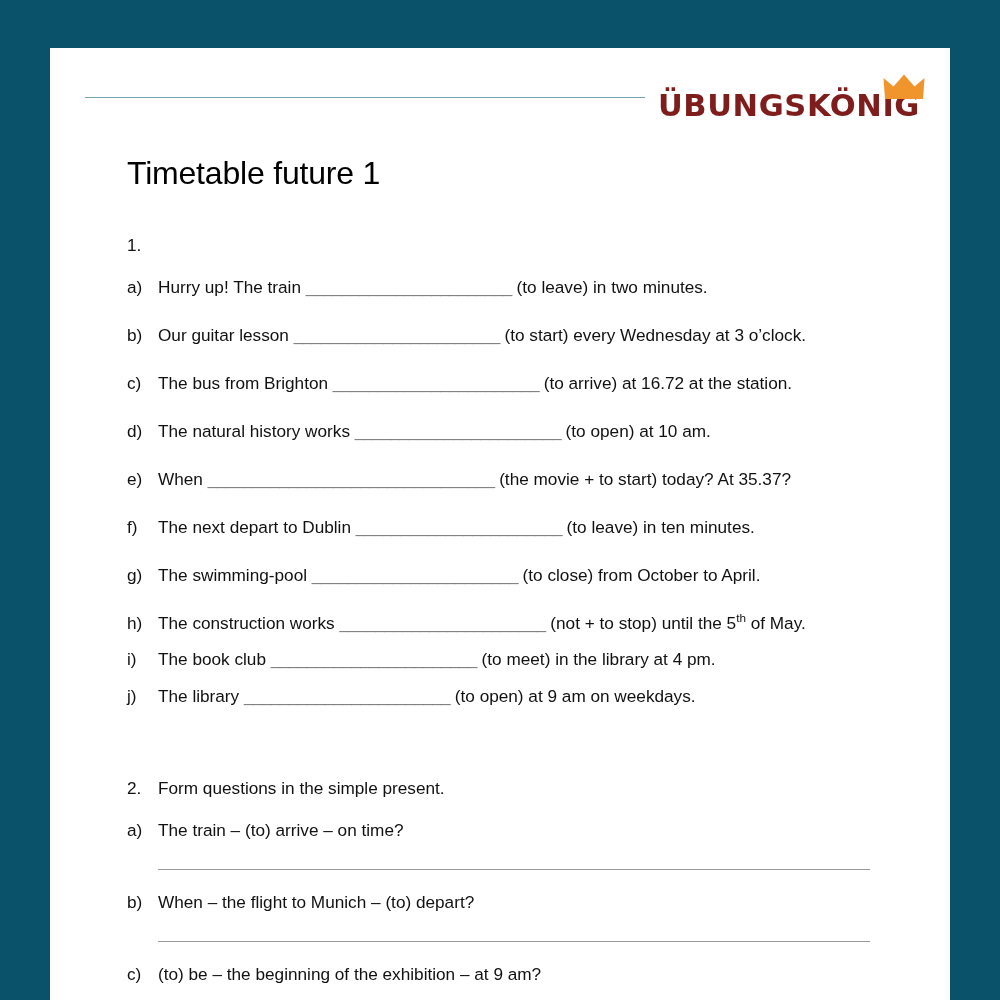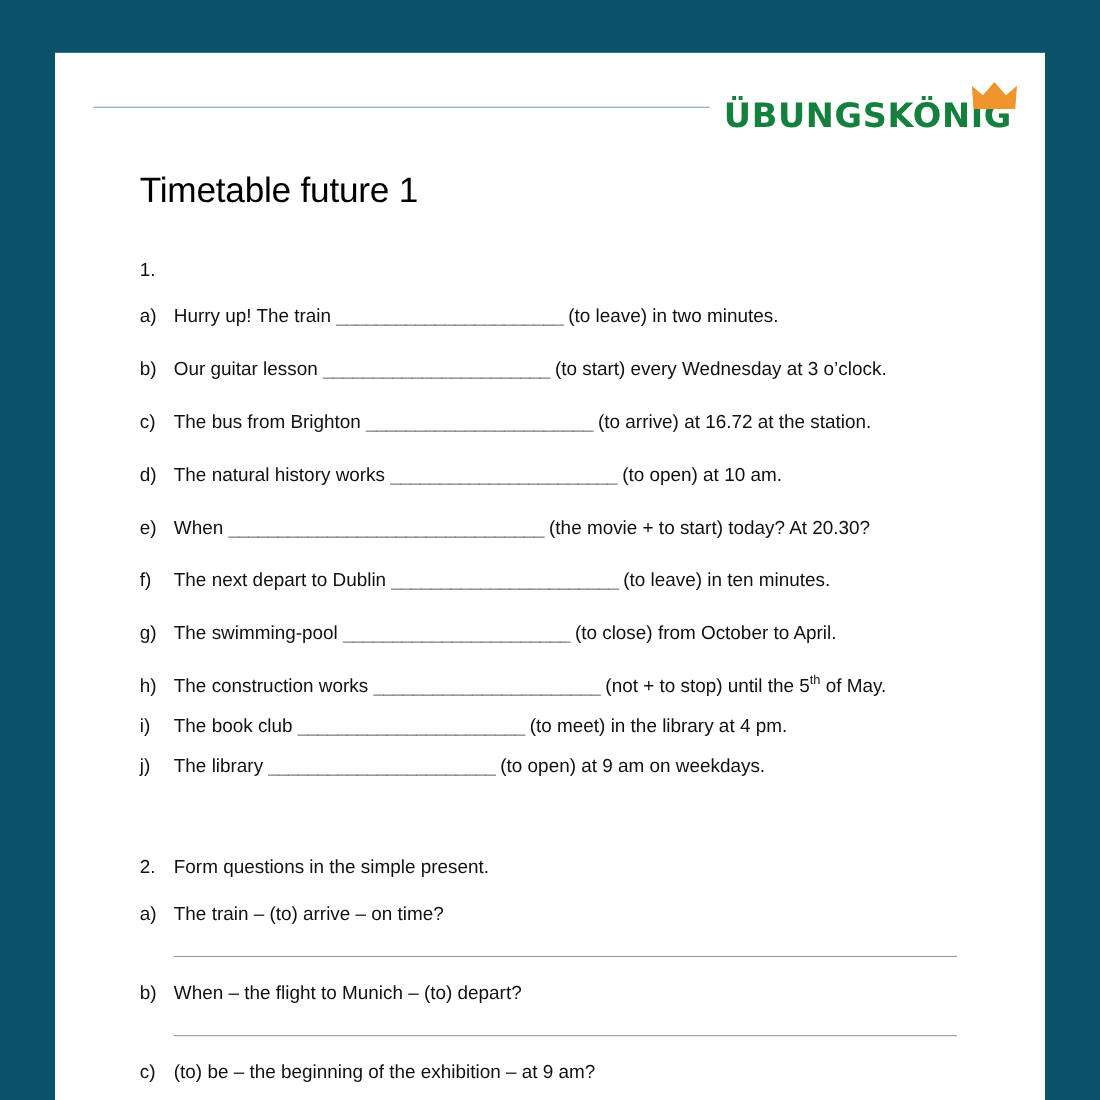--- a/index.html
+++ b/index.html
@@ -45,21 +45,21 @@
     height: 52px;
   }
   .logo-text {
     position: absolute;
     left: 8px;
     top: 14px;
     font-family: "DejaVu Sans", sans-serif;
     font-size: 30.5px;
     font-weight: bold;
     letter-spacing: 0.6px;
-    color: #15803d;
+    color: #7f1d1d;
     white-space: nowrap;
   }
   .crown-icon {
     position: absolute;
     left: 233px;
     top: 0px;
     width: 42px;
     height: 26px;
   }
 
@@ -180,21 +180,21 @@
       <span class="rowtext"><span>The bus from Brighton </span><span class="blank">_______________________</span><span> (to arrive) at 16.72 at the station.</span></span>
     </div>
 
     <div class="row item-row">
       <span class="marker">d)</span>
       <span class="rowtext"><span>The natural history works </span><span class="blank">_______________________</span><span> (to open) at 10 am.</span></span>
     </div>
 
     <div class="row item-row">
       <span class="marker">e)</span>
-      <span class="rowtext"><span>When </span><span class="blank">________________________________</span><span> (the movie + to start) today? At 20.30?</span></span>
+      <span class="rowtext"><span>When </span><span class="blank">________________________________</span><span> (the movie + to start) today? At 35.37?</span></span>
     </div>
 
     <div class="row item-row">
       <span class="marker">f)</span>
       <span class="rowtext"><span>The next depart to Dublin </span><span class="blank">_______________________</span><span> (to leave) in ten minutes.</span></span>
     </div>
 
     <div class="row item-row">
       <span class="marker">g)</span>
       <span class="rowtext"><span>The swimming-pool </span><span class="blank">_______________________</span><span> (to close) from October to April.</span></span>

